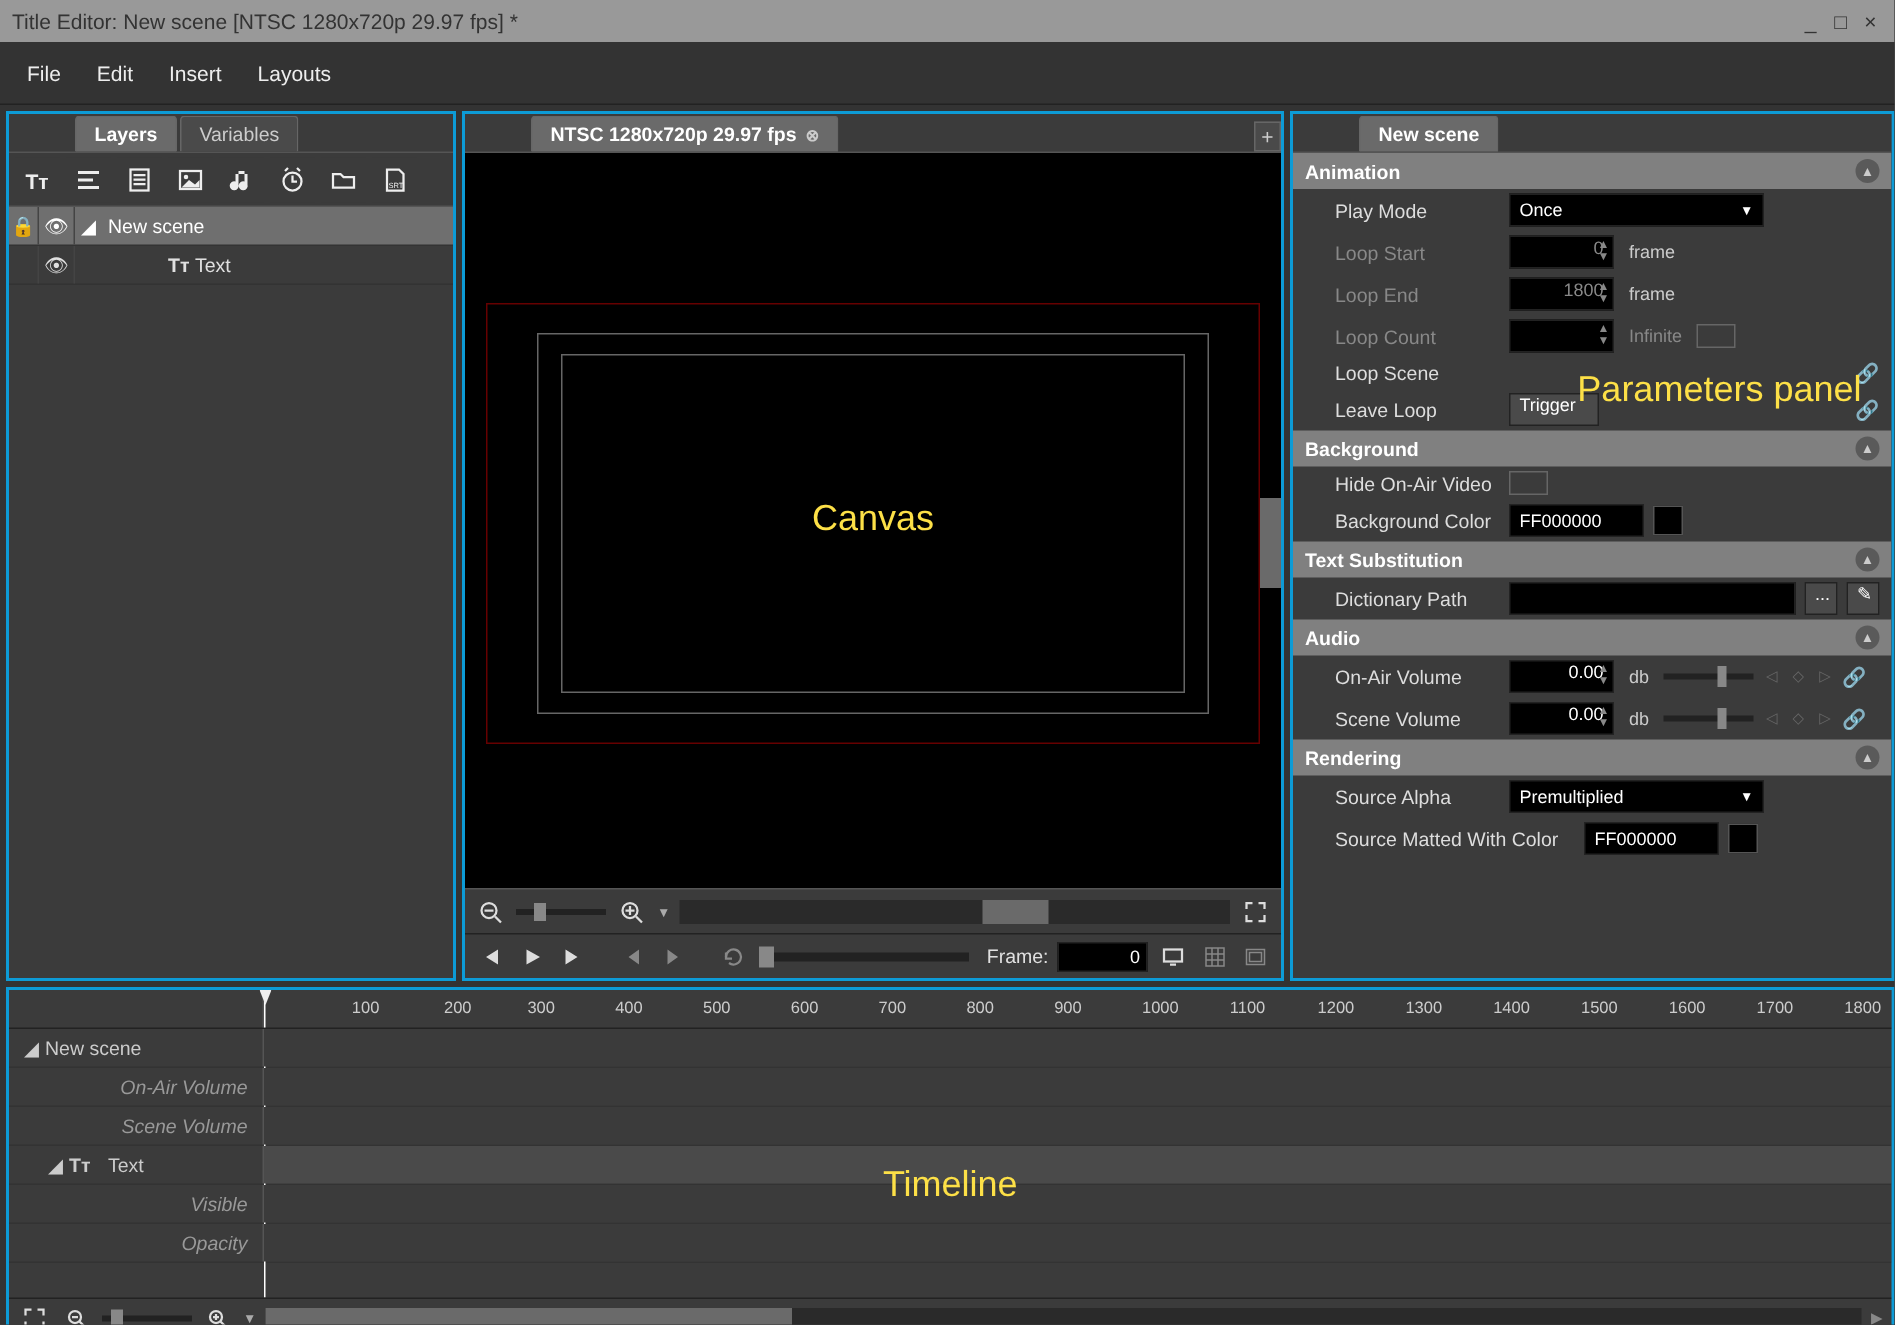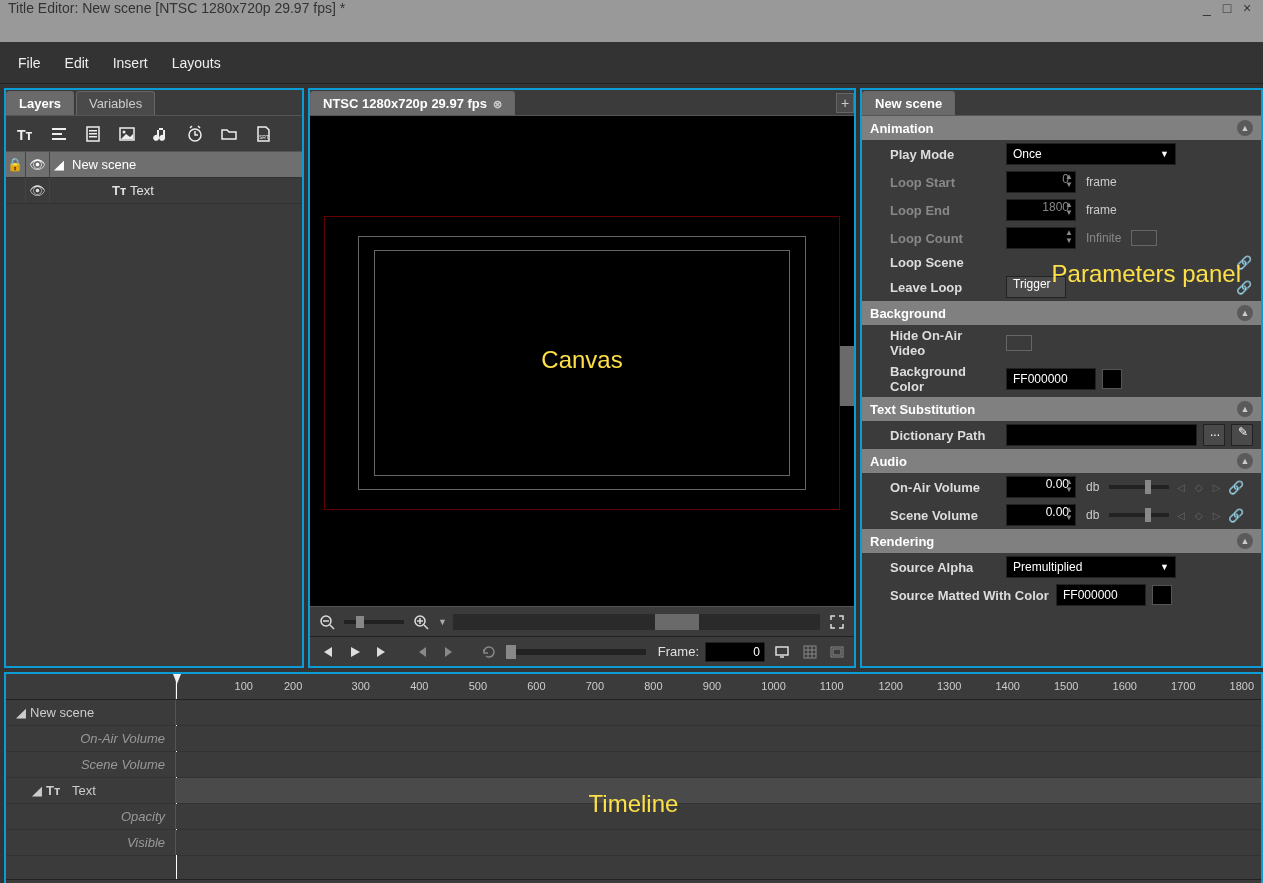--- a/index.html
+++ b/index.html
@@ -7,24 +7,24 @@
   font-family: "Segoe UI", Tahoma, sans-serif;
   font-size: 13px;
   background: #5a5a5a;
   color: #e0e0e0;
   width: 1263px;
   height: 883px;
   overflow: hidden;
   user-select: none;
 }
 .titlebar {
-  height: 42px;
+  height: 28px;
   background: #999;
   display: flex;
-  align-items: flex-start;
+  align-items: center;
   padding: 0 8px;
   color: #333;
   font-size: 14px;
 }
 .titlebar .spacer { flex: 1; }
 .titlebar .win-btn { width: 16px; text-align: center; color: #333; font-size: 14px; margin-left: 4px; cursor: default;}
 .menubar {
   height: 42px;
   background: #333;
   display: flex;
@@ -46,24 +46,25 @@
   border: 2px solid #0d9bd6;
   background: #3b3b3b;
   position: relative;
   display: flex;
   flex-direction: column;
   overflow: hidden;
 }
 .timeline-panel { grid-column: 1 / span 3; }
 .tabs-row {
   display: flex;
-  align-items: center;
+  align-items: flex-end;
   height: 26px;
   background: #3b3b3b;
   border-bottom: 1px solid #555;
+  padding-left: 44px;
 }
 .tab {
   padding: 4px 12px;
   background: #4a4a4a;
   color: #ccc;
   border: 1px solid #666;
   border-bottom: none;
   margin-right: 2px;
   font-size: 13px;
   border-radius: 3px 3px 0 0;
@@ -137,21 +138,21 @@
   align-items:center;
   justify-content:space-between;
 }
 .section-header .collapse-btn { width:16px;height:16px;border-radius:50%;background:#5a5a5a;display:flex;align-items:center;justify-content:center;font-size:9px;color:#ccc;}
 .prop-row {
   display:flex;
   align-items:center;
   padding:3px 8px;
   gap: 6px;
 }
-.prop-label { width: 130px; padding-left:20px; color:#ddd;font-weight:bold;}
+.prop-label { width: 130px; padding-left:20px; color:#ddd;}
 .prop-label.dim { color:#888; }
 .prop-input { height:22px; background:#000; border:1px solid #222; color:#fff; padding:0 6px; font-size:12px;}
 .spinner { width:70px; text-align:right; position:relative;}
 .spinner .arrows{ position:absolute;right:2px;top:1px;font-size:8px;line-height:8px;color:#888; }
 .select { width: 170px; display:flex;justify-content:space-between;align-items:center;}
 .unit-label{ color:#ccc; font-size:12px; padding:0 4px;}
 .checkbox { width:26px;height:16px;border:1px solid #666;background:#3b3b3b;display:inline-block;position:relative;}
 .color-sw { width:20px;height:20px;background:#000;border:1px solid #555;}
 .mini-slider{ width:60px;height:4px;background:#222;position:relative;}
 .mini-slider .thumb{position:absolute;width:6px;height:14px;background:#888;top:-5px;left:60%;}
@@ -501,21 +502,21 @@
     </div>
   </div>
   <div class="annotation" style="right:20px;top:170px;">Parameters panel</div>
 </div>
 
 <div class="panel timeline-panel">
   <div class="timeline-ruler">
     <div class="labels-col"></div>
     <div class="ticks" id="ticks">
           <span class="tick" style="left: 58.5326px;">100</span>
-          <span class="tick" style="left: 108px;">200</span>
+          <span class="tick" style="left: 120px;">200</span>
           <span class="tick" style="left: 175.598px;">300</span>
           <span class="tick" style="left: 234.13px;">400</span>
           <span class="tick" style="left: 292.663px;">500</span>
           <span class="tick" style="left: 351.196px;">600</span>
           <span class="tick" style="left: 409.728px;">700</span>
           <span class="tick" style="left: 468.261px;">800</span>
           <span class="tick" style="left: 526.793px;">900</span>
           <span class="tick" style="left: 585.326px;">1000</span>
           <span class="tick" style="left: 643.859px;">1100</span>
           <span class="tick" style="left: 702.391px;">1200</span>
@@ -549,27 +550,27 @@
             <span class="italic">Scene Volume</span>
           </div>
       <div class="tl-track"></div>
     </div>
     <div class="tl-row">
       <div class="tl-label left" style="padding-left:26px;"><span>◢</span><b>Tᴛ</b>&nbsp;<span>Text</span></div>
       <div class="tl-track shade"></div>
     </div>
     <div class="tl-row">
       <div class="tl-label">
-            <span class="italic">Opacity</span>
+            <span class="italic">Visible</span>
           </div>
       <div class="tl-track"></div>
     </div>
     <div class="tl-row">
       <div class="tl-label">
-            <span class="italic">Visible</span>
+            <span class="italic">Opacity</span>
           </div>
       <div class="tl-track"></div>
     </div>
     <div class="annotation" style="left:50%;top:90px;transform:translateX(-50%);">Timeline</div>
   </div>
   <div class="timeline-bottom">
     <div class="icon-btn">
           <svg width="14" height="14" viewBox="0 0 14 14" stroke="#ddd" stroke-width="1.5" fill="none">
             <path d="M1 5 V1 H5 M9 1 H13 V5 M13 9 V13 H9 M5 13 H1 V9"></path>
           </svg>

